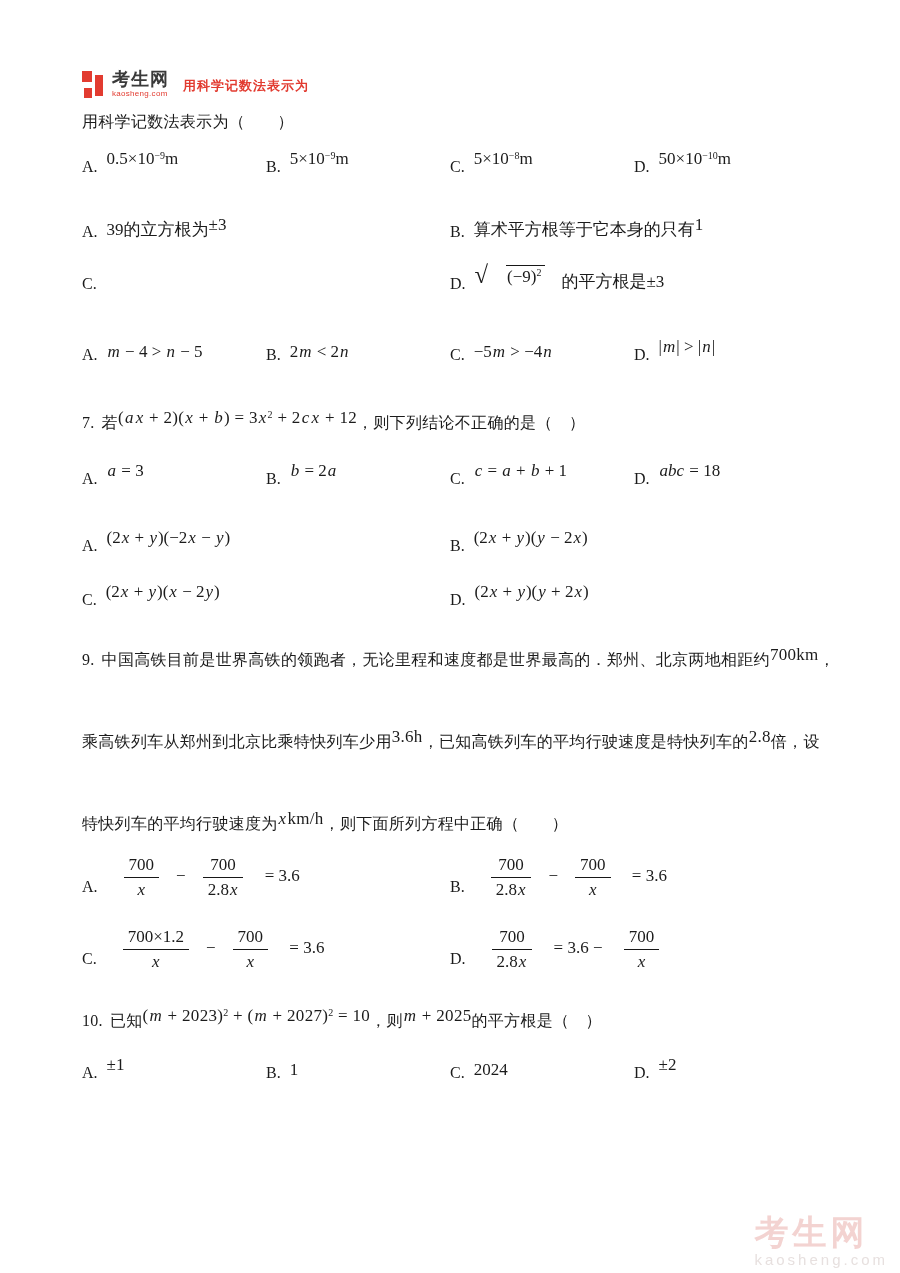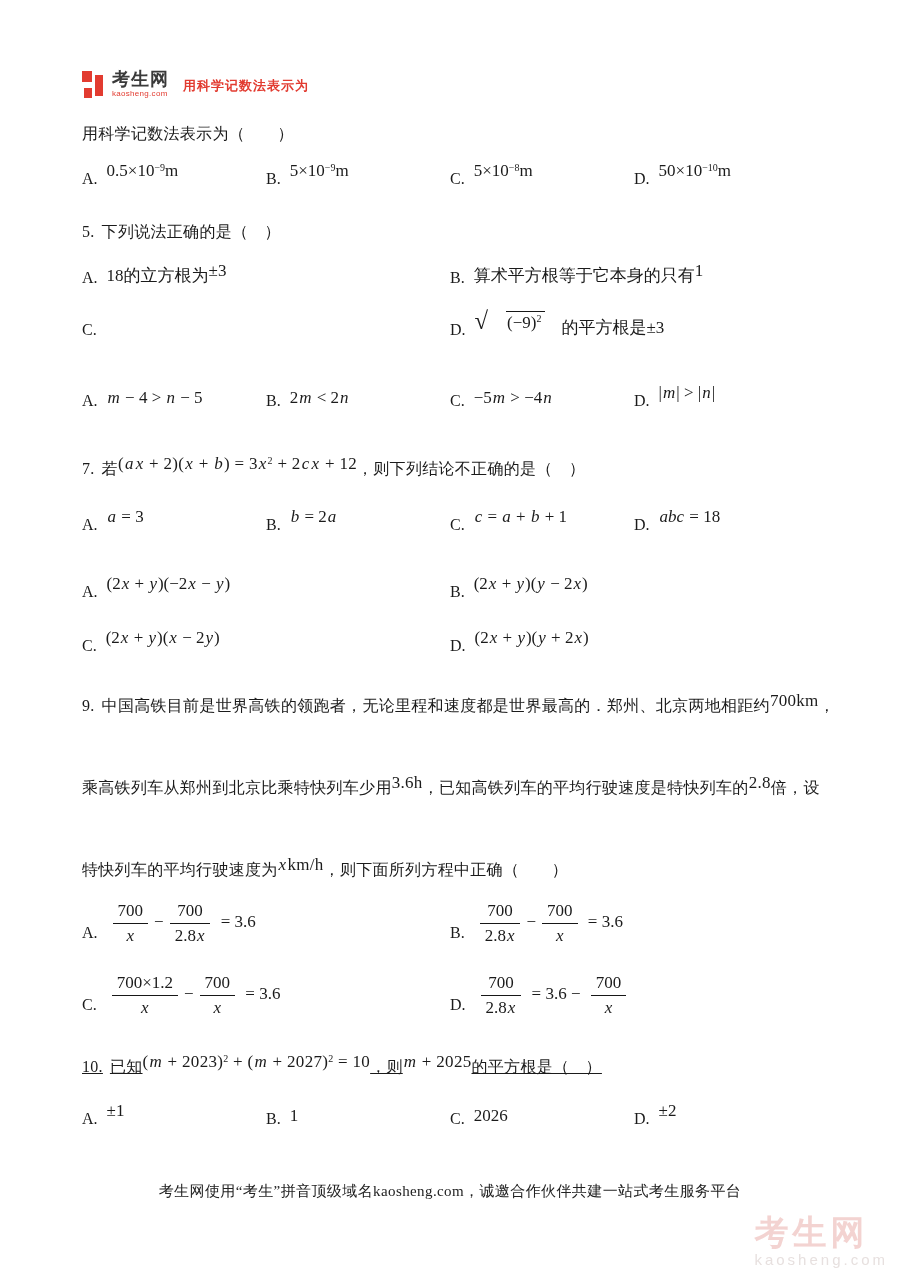--- a/index.html
+++ b/index.html
@@ -35,37 +35,37 @@
   .lift { position:relative; top:-5px; display:inline-block; }
   .mv { font-style:italic; padding:0 1px; font-family:"Liberation Serif",serif; }
   sup { font-size:10px; position:relative; top:-.55em; vertical-align:baseline; line-height:0; }
 
   .optrow { display:flex; align-items:center; }
   .opt { display:flex; align-items:center; font-size:17px; }
   .olabel { font-size:16px; margin-right:9px; position:relative; top:3px; flex:none; }
   .cols4 .opt { width:184px; } .cols4 .opt:last-child { width:auto; }
   .cols2 .opt { width:368px; } .cols2 .opt:last-child { width:auto; }
 
-  .frac { display:inline-block; vertical-align:middle; text-align:center; margin:0 6px; }
+  .frac { display:inline-block; vertical-align:middle; text-align:center; margin:0 17px; }
   .fnum { display:block; padding:0 5px 2px; border-bottom:1.4px solid #171717; line-height:1.15; }
   .fden { display:block; padding:2px 5px 0; line-height:1.15; }
   .fracrow .olabel { top:10px; }
 
   .sqrt { display:inline-block; white-space:nowrap; }
   .rad { font-size:1.45em; vertical-align:top; line-height:.85; }
   .rcd { display:inline-block; border-top:1.4px solid #171717; padding:1px 3px 0 1px;margin-left:18px; }
 
   
-  .q4 { margin-top:24px; }  .q4 .optrow { margin-top:8px; min-height:44px; }
+  .q4 { margin-top:12px; }  .q4 .optrow { margin-top:8px; min-height:44px; }
   .q5 { margin-top:22px; }  .q5 .optrow { margin-top:10px; min-height:42px; }
   .q6 { margin-top:30px; }  .q6 .optrow { margin-top:24px; min-height:40px; }
   .q7 { margin-top:24px; }  .q7 .stem { line-height:30px;margin-top:36px; } .q7 .optrow { margin-top:18px; min-height:40px; }
   .q8 { margin-top:24px; }  .q8 .optrow { margin-top:8px; min-height:46px; }
   .q9 { margin-top:28px; }  .q9 .stem + .stem { margin-top:58px; } .q9 .optrow { margin-top:10px; min-height:62px; }
-  .q10 { margin-top:26px; } .q10 .stem { line-height:30px;text-decoration:underline; } .q10 .optrow { margin-top:14px; min-height:40px; }
+  .q10 { margin-top:26px; } .q10 .stem { line-height:30px; } .q10 .optrow { margin-top:14px; min-height:40px; }
 
   
   .footer { position:absolute; left:0; right:0; bottom:72px; text-align:center; font-size:15px; color:#222; letter-spacing:.4px; }
   .watermark { position:absolute; right:12px; bottom:6px; display:flex; align-items:center; }
   .wm-icon { position:relative; width:58px; height:52px; margin-right:8px; flex:none; }
   .wm-icon .blk { background:var(--wmpink); }
   .wm-text { display:flex; flex-direction:column; line-height:1; }
   .wm-name { font-family:"Liberation Sans","DejaVu Sans",sans-serif; font-weight:bold; font-size:34px; color:var(--wmtext); letter-spacing:4px; }
   .wm-domain { font-family:"Liberation Sans",sans-serif; font-size:15px; color:#e7e0df; letter-spacing:3px; margin-top:3px; }
 </style>
@@ -104,25 +104,24 @@
               <span class="olabel">C.</span>
               <span class="ocontent"><span class="math lift">5×10<sup>−8</sup>m</span></span>
             </div>
             <div class="opt">
               <span class="olabel">D.</span>
               <span class="ocontent"><span class="math lift">50×10<sup>−10</sup>m</span></span>
             </div>
           </div>
         </section>
         <section class="qblock q5">
-          <div class="stem"><span class="qnum">5.</span>下列说法正确的是（　）</div>
-          <div class="optrow cols2">
-            <div class="opt">
-              <span class="olabel">A.</span>
-              <span class="ocontent"><span class="math">18</span>的立方根为<span class="math lift">±3</span></span>
+          <div class="optrow cols2">
+            <div class="opt">
+              <span class="olabel">A.</span>
+              <span class="ocontent"><span class="math">39</span>的立方根为<span class="math lift">±3</span></span>
             </div>
             <div class="opt">
               <span class="olabel">B.</span>
               <span class="ocontent">算术平方根等于它本身的只有<span class="math lift">1</span></span>
             </div>
           </div>
           <div class="optrow cols2">
             <div class="opt">
               <span class="olabel">C.</span>
             </div>
@@ -226,32 +225,31 @@
             <div class="opt">
               <span class="olabel">A.</span>
               <span class="ocontent"><span class="math lift">±1</span></span>
             </div>
             <div class="opt">
               <span class="olabel">B.</span>
               <span class="ocontent"><span class="math">1</span></span>
             </div>
             <div class="opt">
               <span class="olabel">C.</span>
-              <span class="ocontent"><span class="math">2026</span></span>
+              <span class="ocontent"><span class="math">2024</span></span>
             </div>
             <div class="opt">
               <span class="olabel">D.</span>
               <span class="ocontent"><span class="math lift">±2</span></span>
             </div>
           </div>
         </section>
       </div>
   </div>
 
-  <div class="footer">考生网使用“考生”拼音顶级域名kaosheng.com，诚邀合作伙伴共建一站式考生服务平台</div>
 
   <div class="watermark">
     <span class="wm-icon">
       <span class="blk b1"></span><span class="blk b2"></span><span class="blk b3"></span>
     </span>
     <span class="wm-text">
       <span class="wm-name">考生网</span>
       <span class="wm-domain">kaosheng.com</span>
     </span>
   </div>

